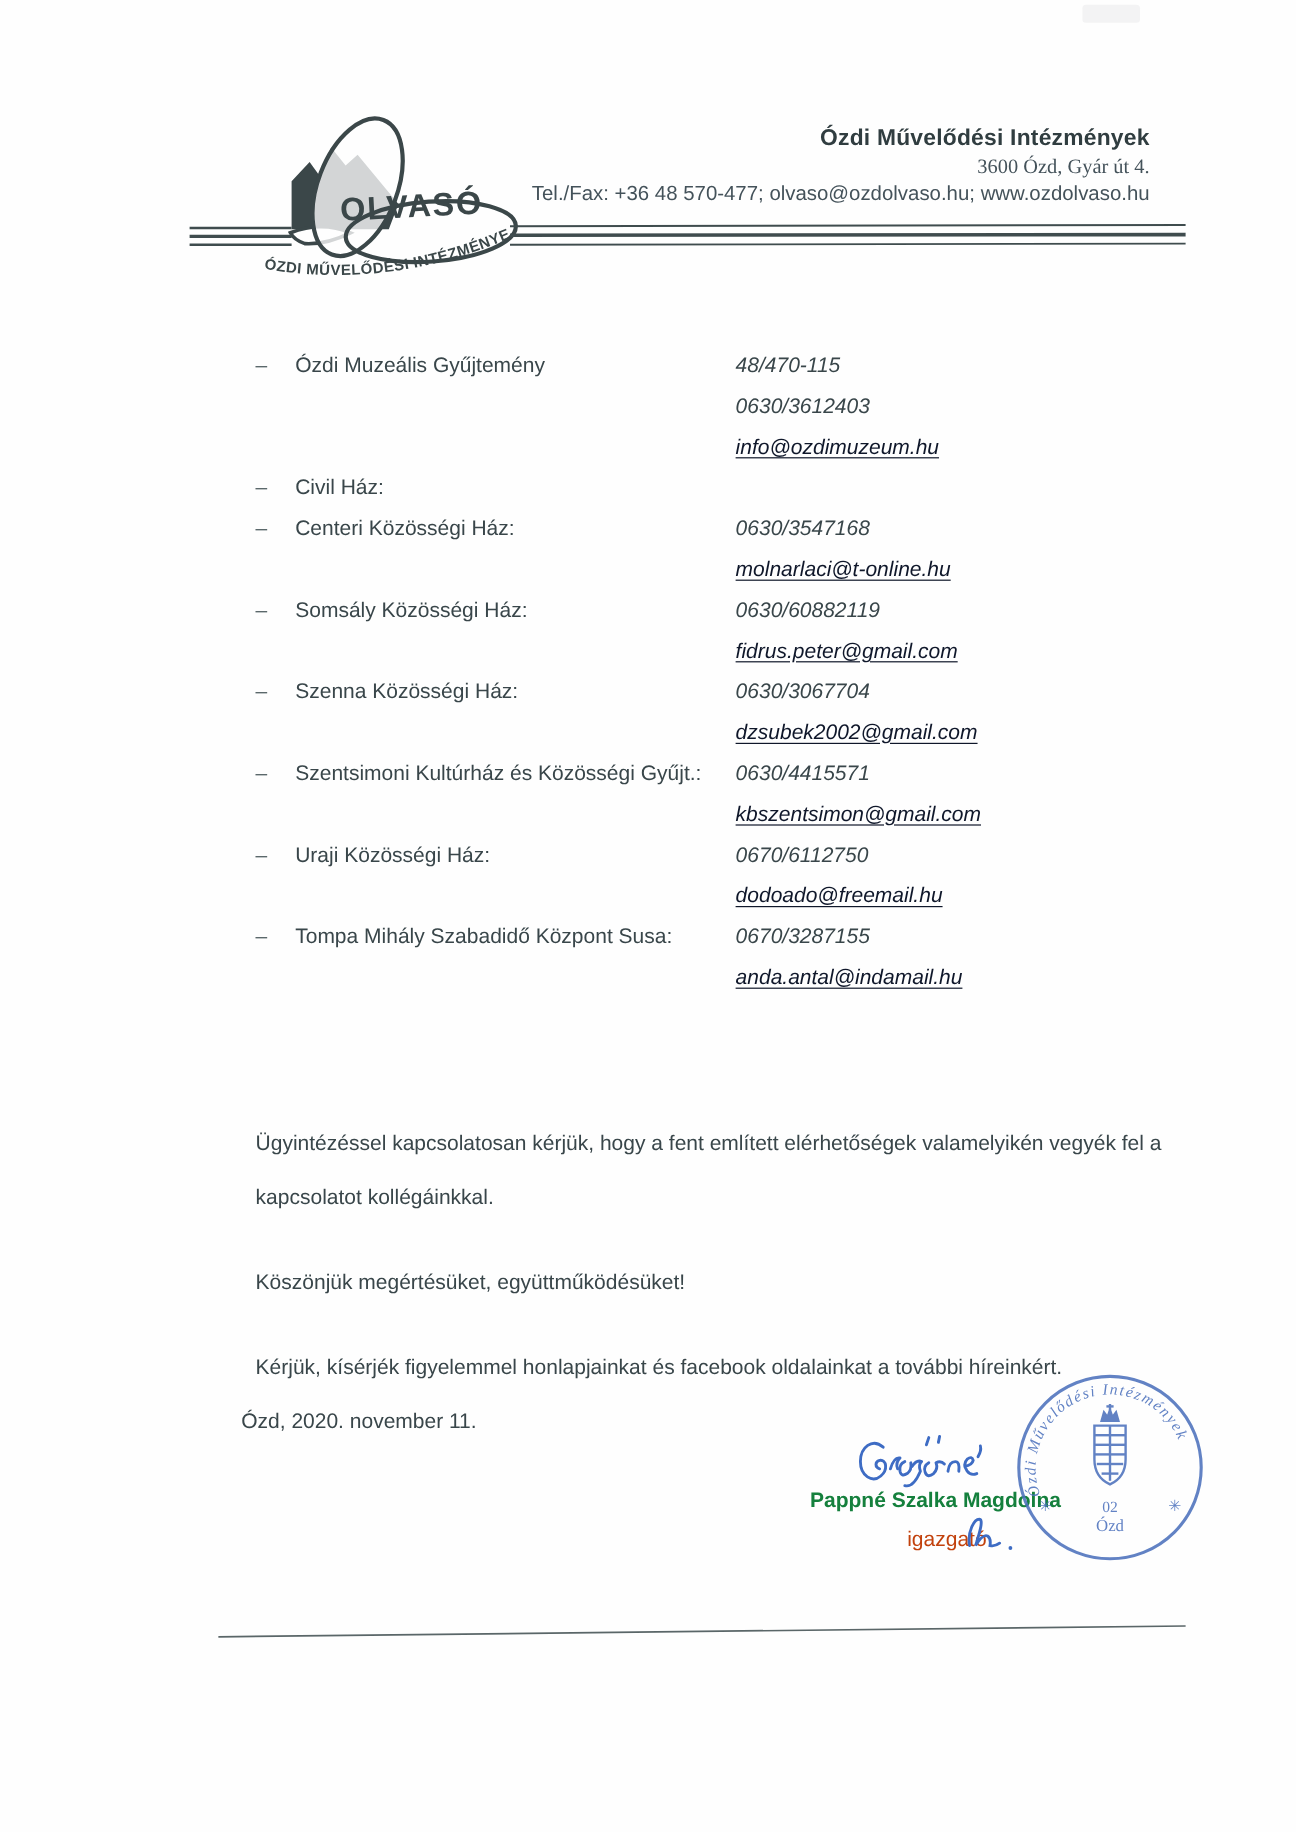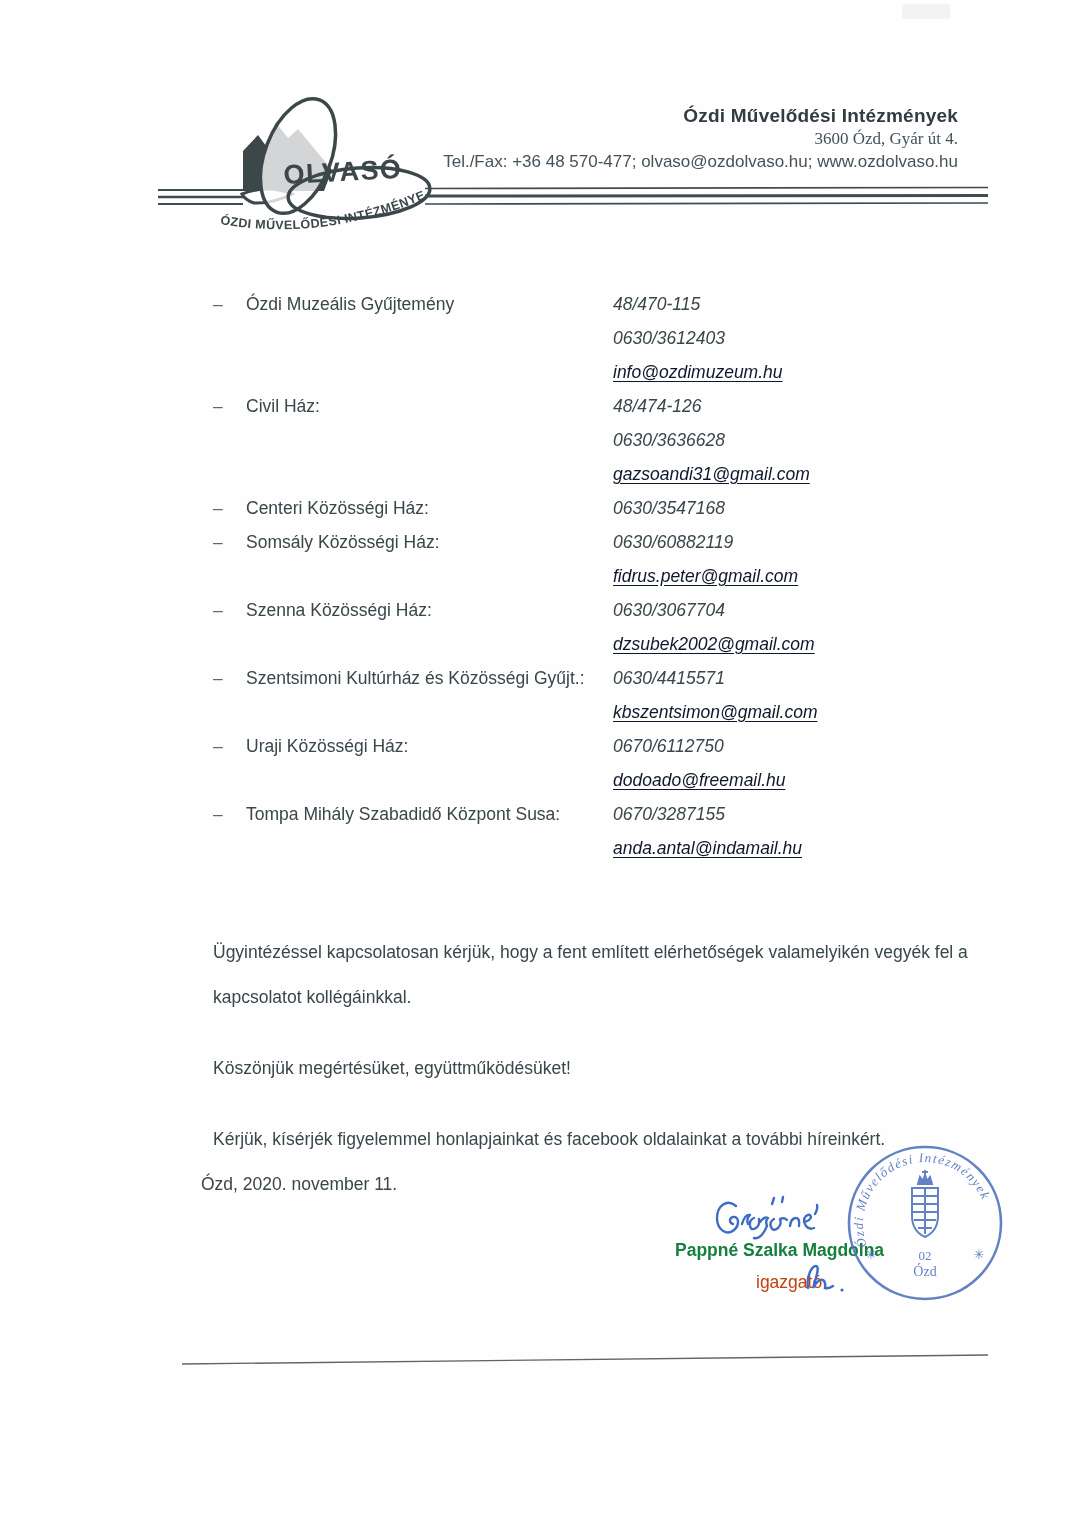--- a/index.html
+++ b/index.html
@@ -93,33 +93,29 @@
           <div class="c-phone">48/470-115</div>
           <div class="c-phone">0630/3612403</div>
           <div class="c-email"><a>info@ozdimuzeum.hu</a></div>
         </div>
       </div>
       <div class="contact-row">
         <div class="c-label">
           <span class="dash">–</span>
           <span>Civil Ház:</span>
         </div>
-        <div class="c-values">
-          <div class="c-phone">48/474-126</div>
-          <div class="c-phone">0630/3636628</div>
-          <div class="c-email"><a>gazsoandi31@gmail.com</a></div>
-        </div>
       </div>
       <div class="contact-row">
         <div class="c-label">
           <span class="dash">–</span>
           <span>Centeri Közösségi Ház:</span>
         </div>
         <div class="c-values">
           <div class="c-phone">0630/3547168</div>
+          <div class="c-email"><a>molnarlaci@t-online.hu</a></div>
         </div>
       </div>
       <div class="contact-row">
         <div class="c-label">
           <span class="dash">–</span>
           <span>Somsály Közösségi Ház:</span>
         </div>
         <div class="c-values">
           <div class="c-phone">0630/60882119</div>
           <div class="c-email"><a>fidrus.peter@gmail.com</a></div>

